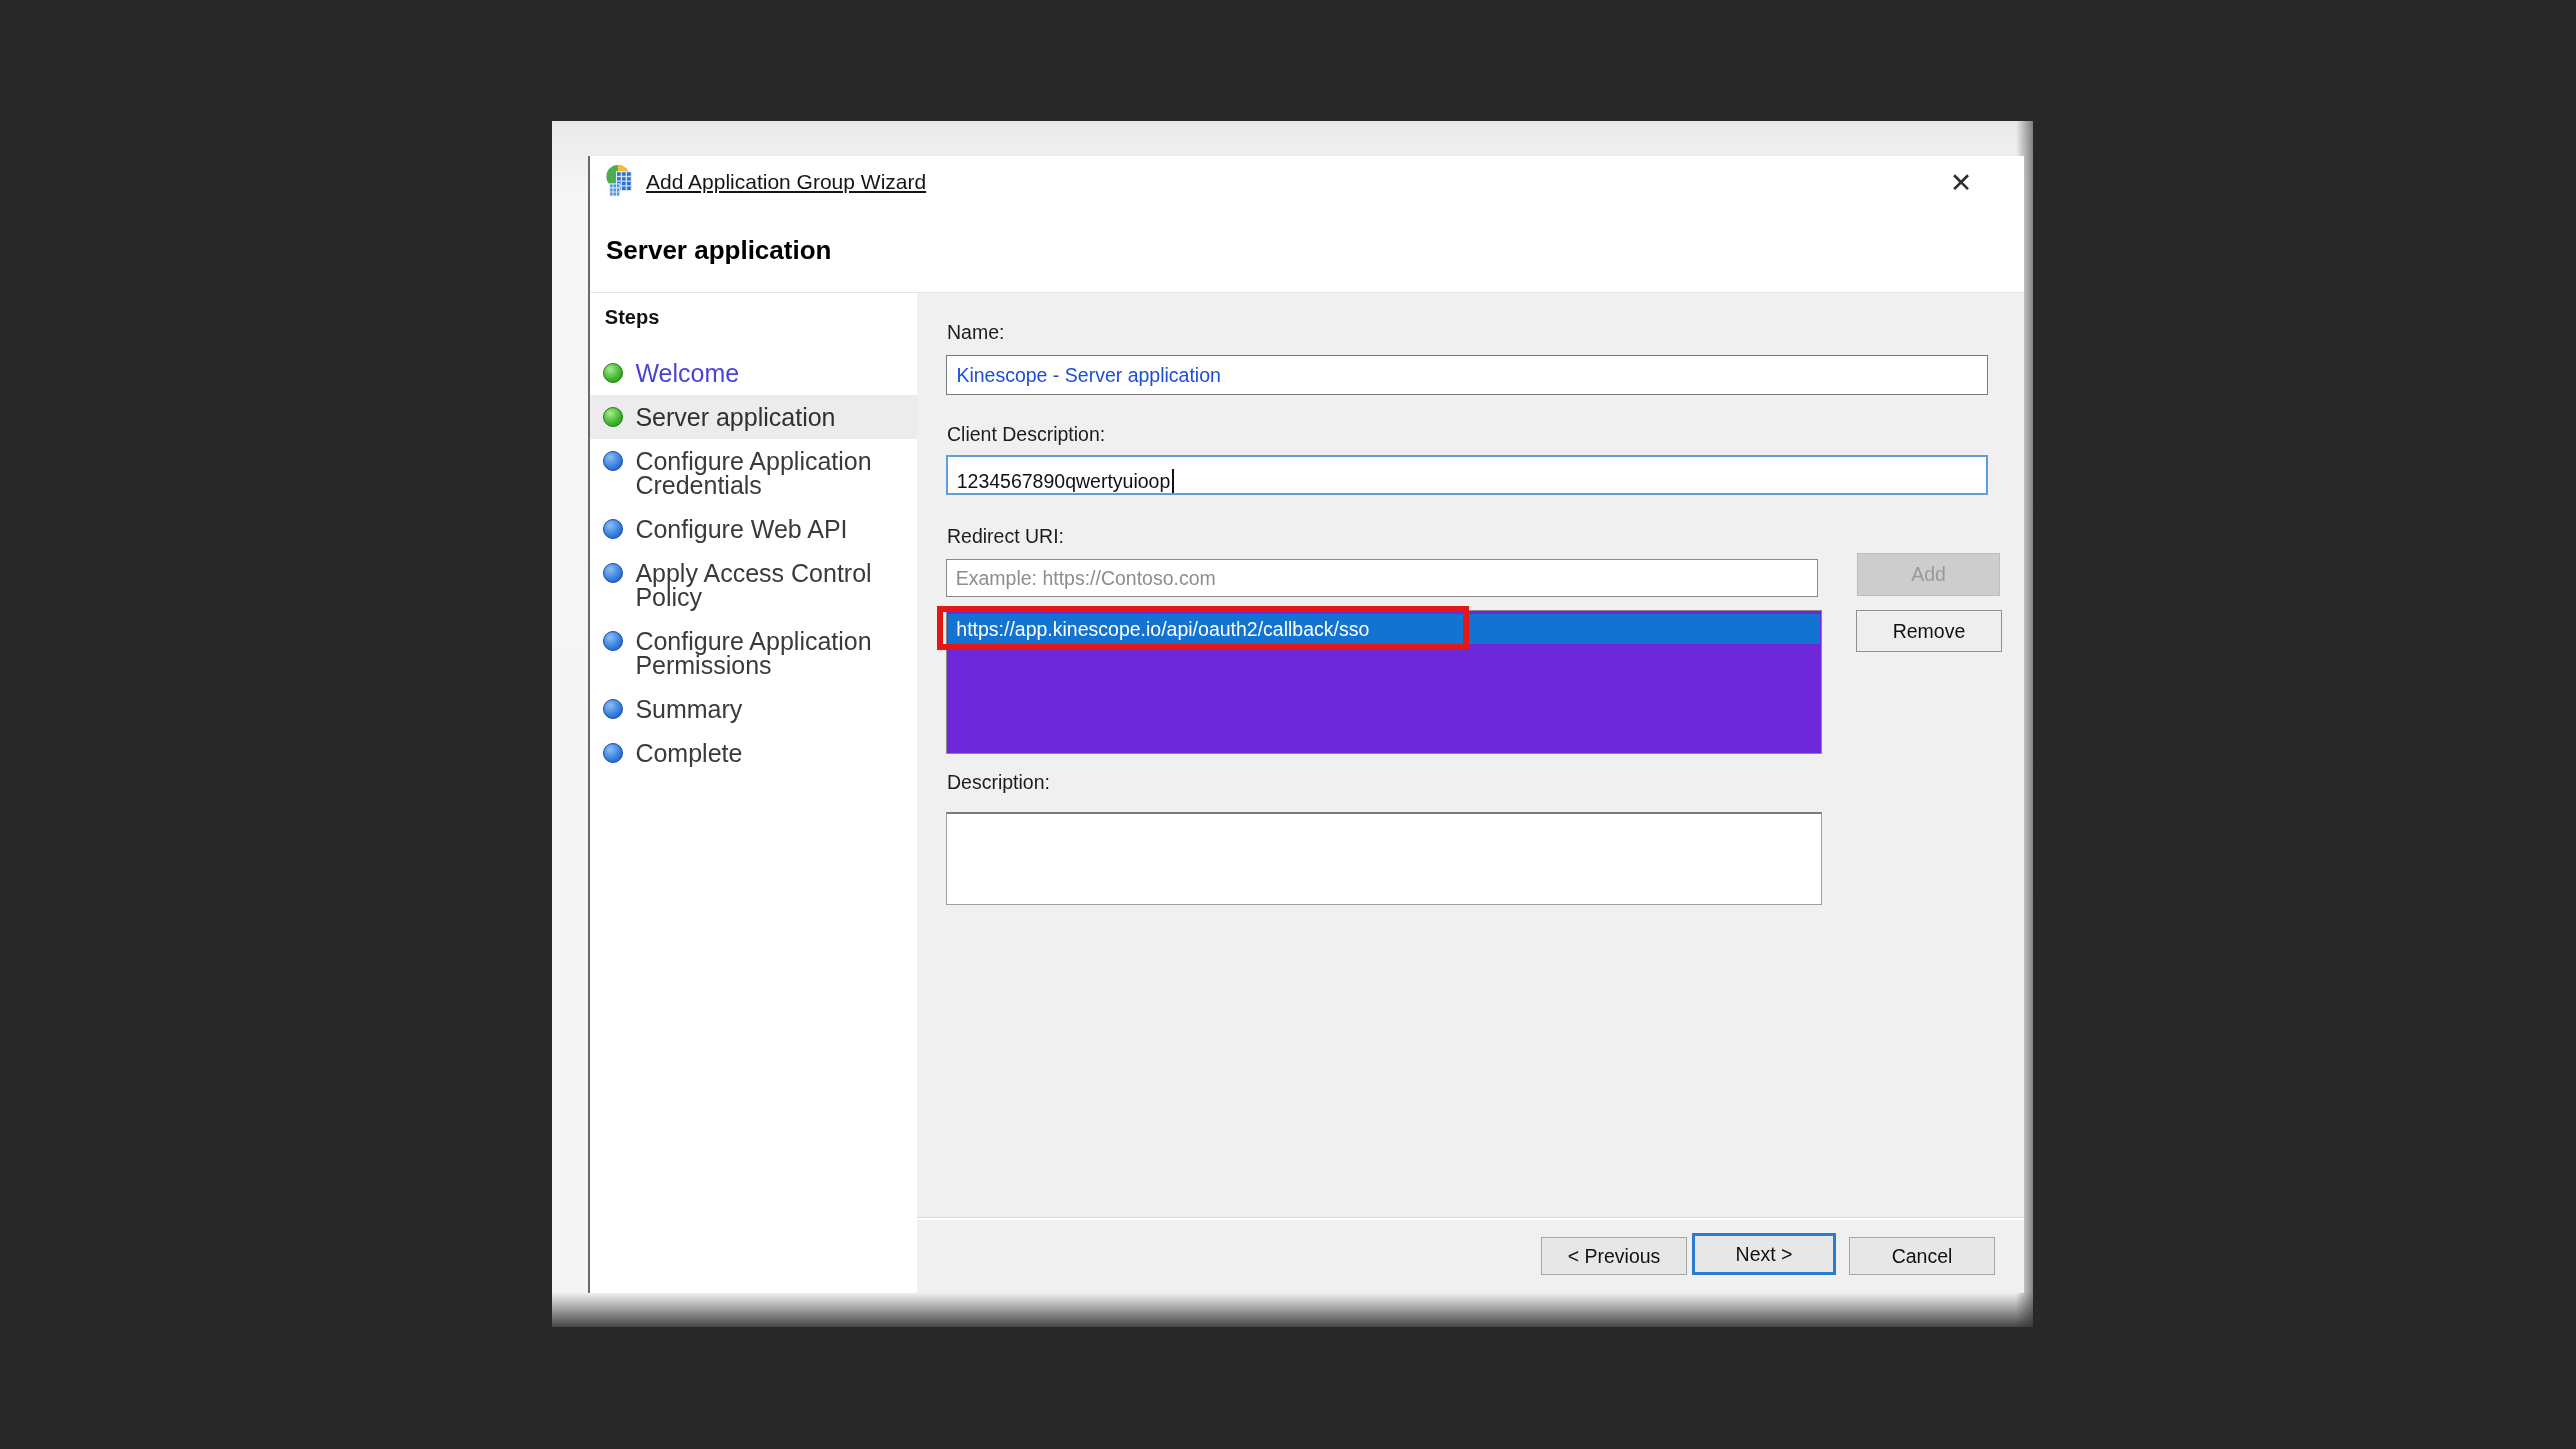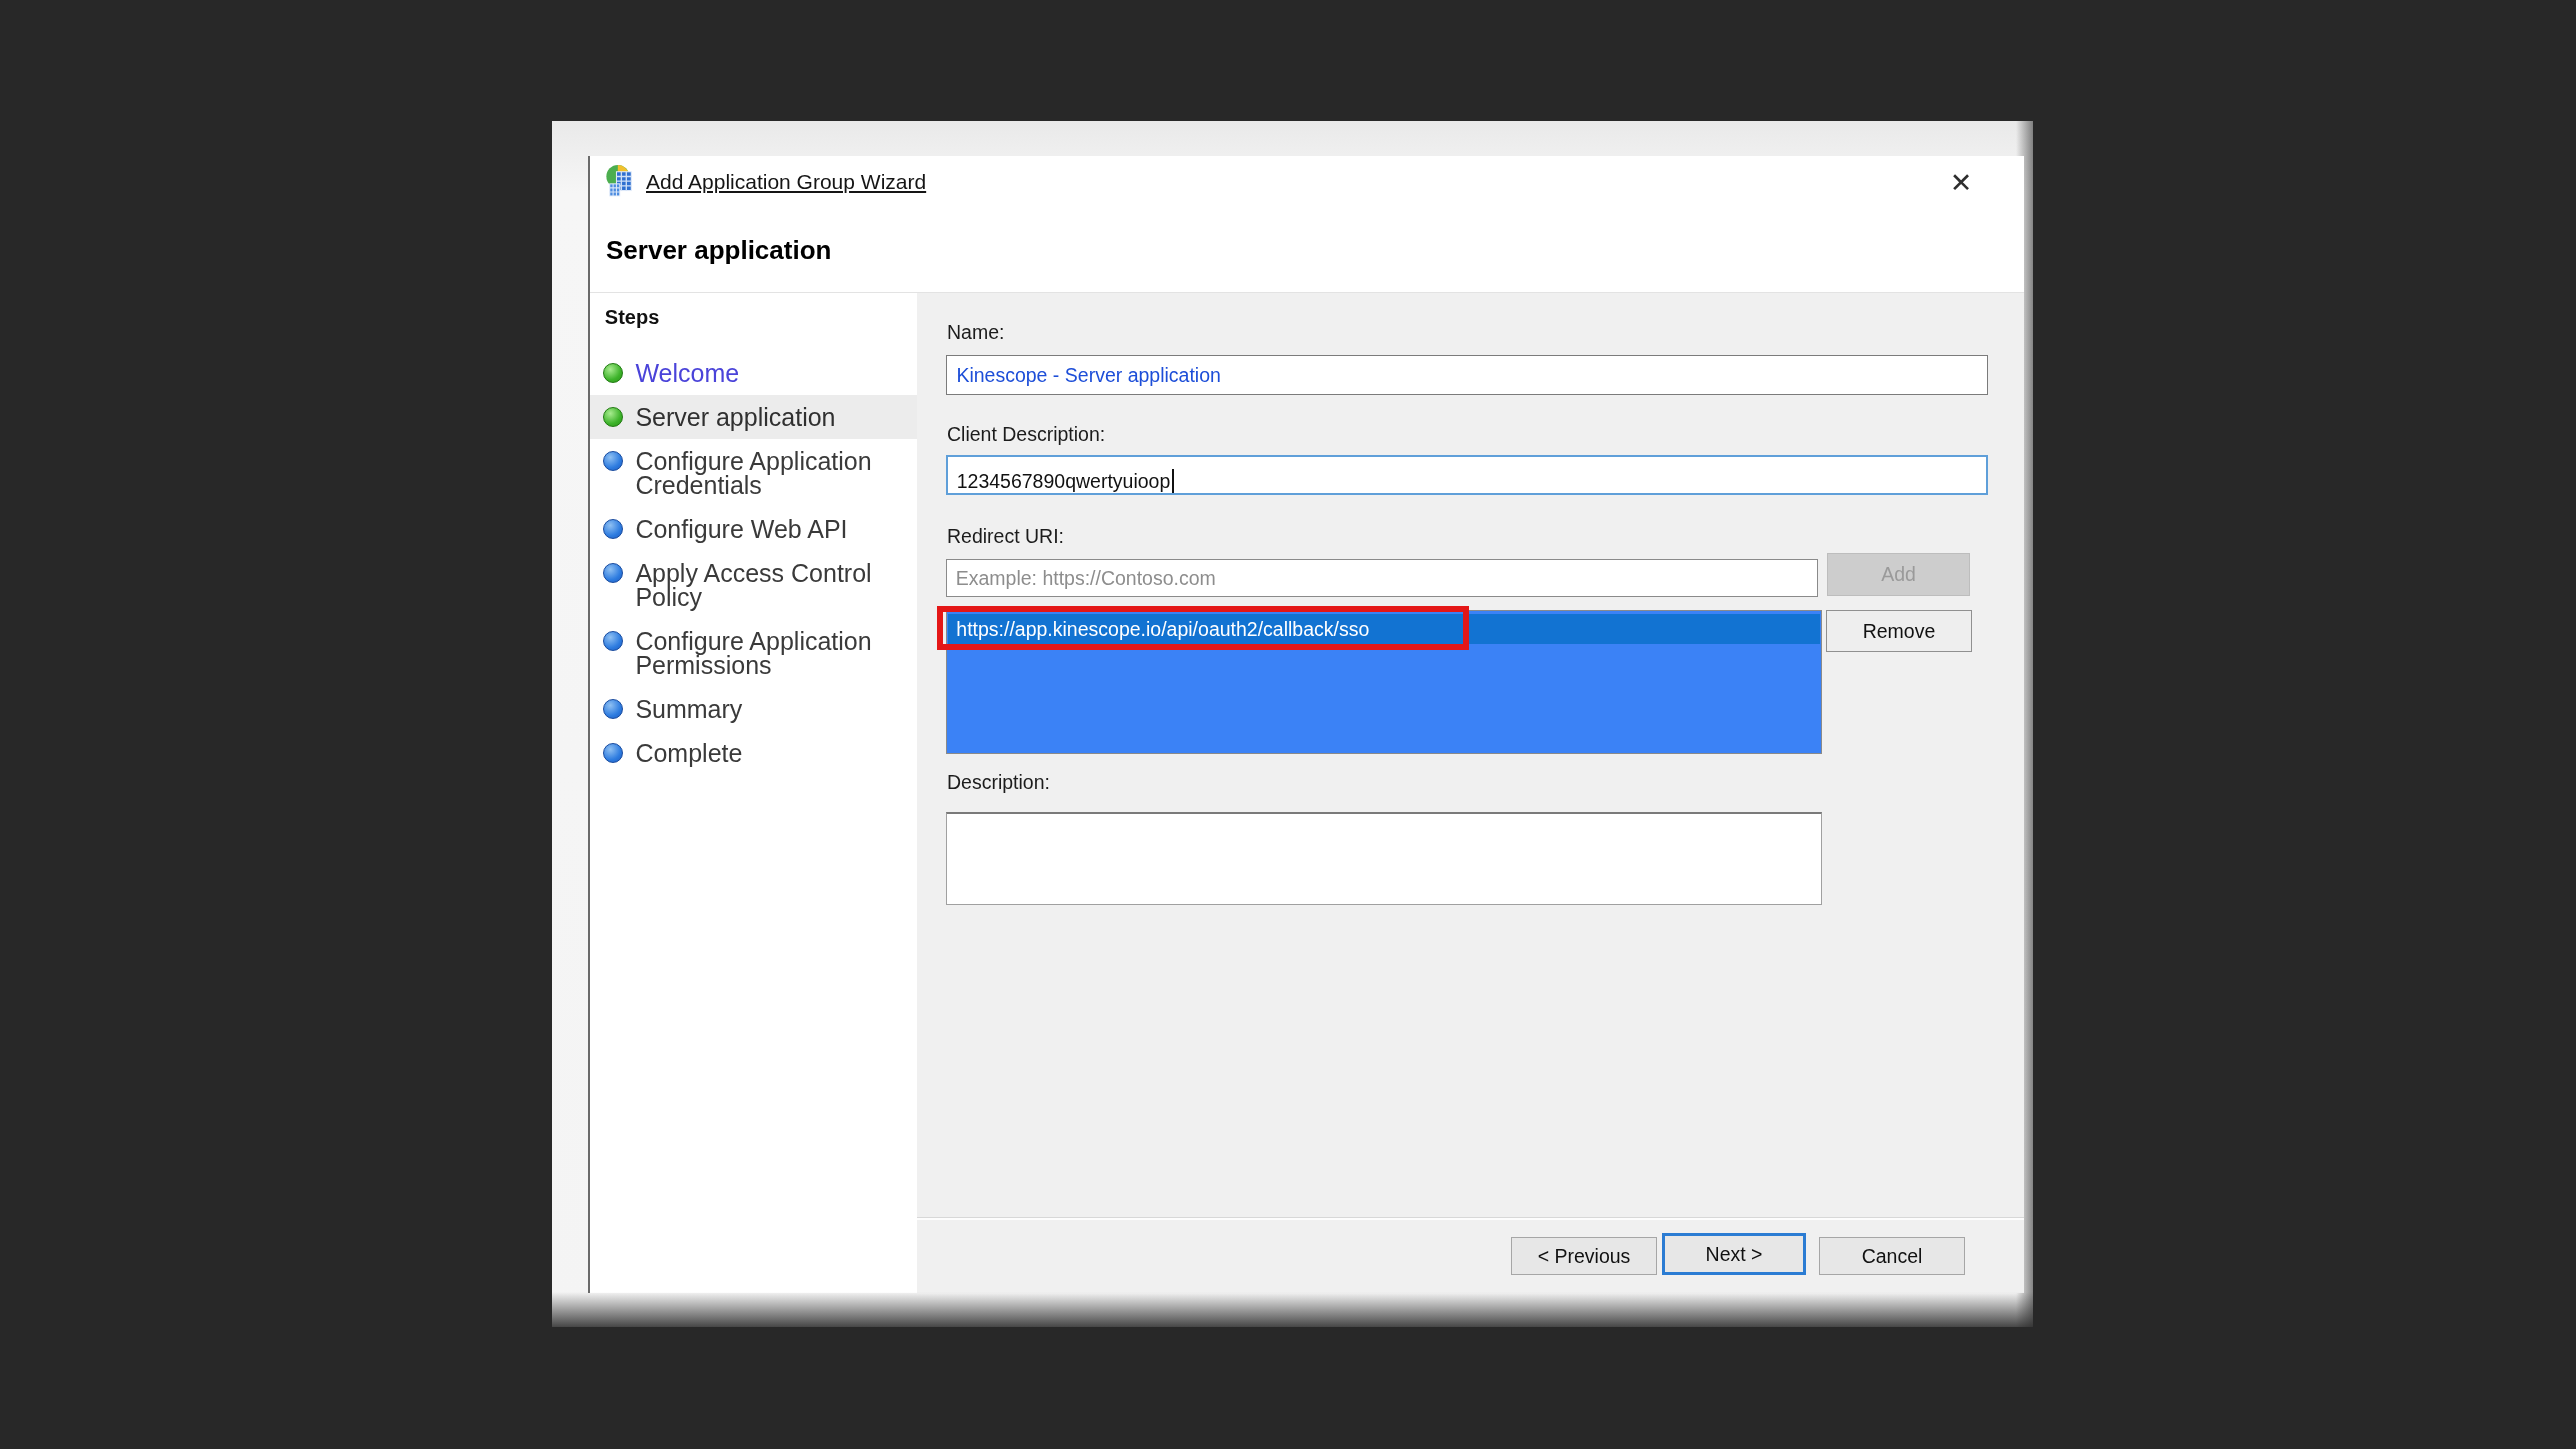--- a/index.html
+++ b/index.html
@@ -54,28 +54,28 @@
     border:1.3px solid #7b7b7b;padding:0 9.4px;}
   .client-field{position:absolute;left:29px;top:162px;width:1042px;height:40px;
     border:2px solid var(--focus-border,#5f9fd9);background:#fff;display:flex;align-items:flex-end;
     padding:0 8.7px;font-size:19.5px;color:#111;}
   .caret{display:inline-block;width:2px;height:24px;background:#111;margin-left:1.3px;}
   .redirect-input{position:absolute;left:29px;top:266px;width:872px;height:38px;
     border:1.3px solid #8a8a8a;padding:0 8.7px;}
   .redirect-input::placeholder{color:#8d8d8d;opacity:1;}
 
   .btn{font-family:"Liberation Sans",sans-serif;font-size:19.5px;color:#111;
-    background:#e7e7e7;border:1.3px solid #a6a6a6;padding:0;}
+    background:#e7e7e7;border:1.3px solid #a6a6a6;padding:0;margin-left:30px;}
   .add-btn{position:absolute;left:910px;top:260px;width:143px;height:43px;
     background:#cdcdcd;border:1.3px solid #bdbdbd;color:#9a9a9a;}
   .remove-btn{position:absolute;left:909px;top:317px;width:146px;height:42px;
     background:#eeeeee;border:1.3px solid #909090;}
 
   .uri-listbox{position:absolute;left:29px;top:317px;width:876px;height:144px;
-    background:#3b82f6;border:1.3px solid #8a8a8a;}
+    background:#6d28d9;border:1.3px solid #8a8a8a;}
   .uri-row{position:absolute;left:1.3px;right:1.3px;top:2.7px;height:30px;
     background:var(--selection-blue,#1273d2);color:#fff;font-size:19.5px;line-height:30px;
     padding-left:8px;white-space:nowrap;overflow:hidden;}
   .annotation-box{position:absolute;left:19.5px;top:313px;width:532px;height:44px;
     border:6px solid var(--annotation-red,#e41717);z-index:5;pointer-events:none;}
 
   .desc-area{position:absolute;left:29px;top:519px;width:876px;height:93px;
     background:#fff;border:1.3px solid #a0a0a0;border-top:2px solid #7a7a7a;resize:none;
     font-family:"Liberation Sans",sans-serif;font-size:19.5px;padding:5.4px 8px;}
 

